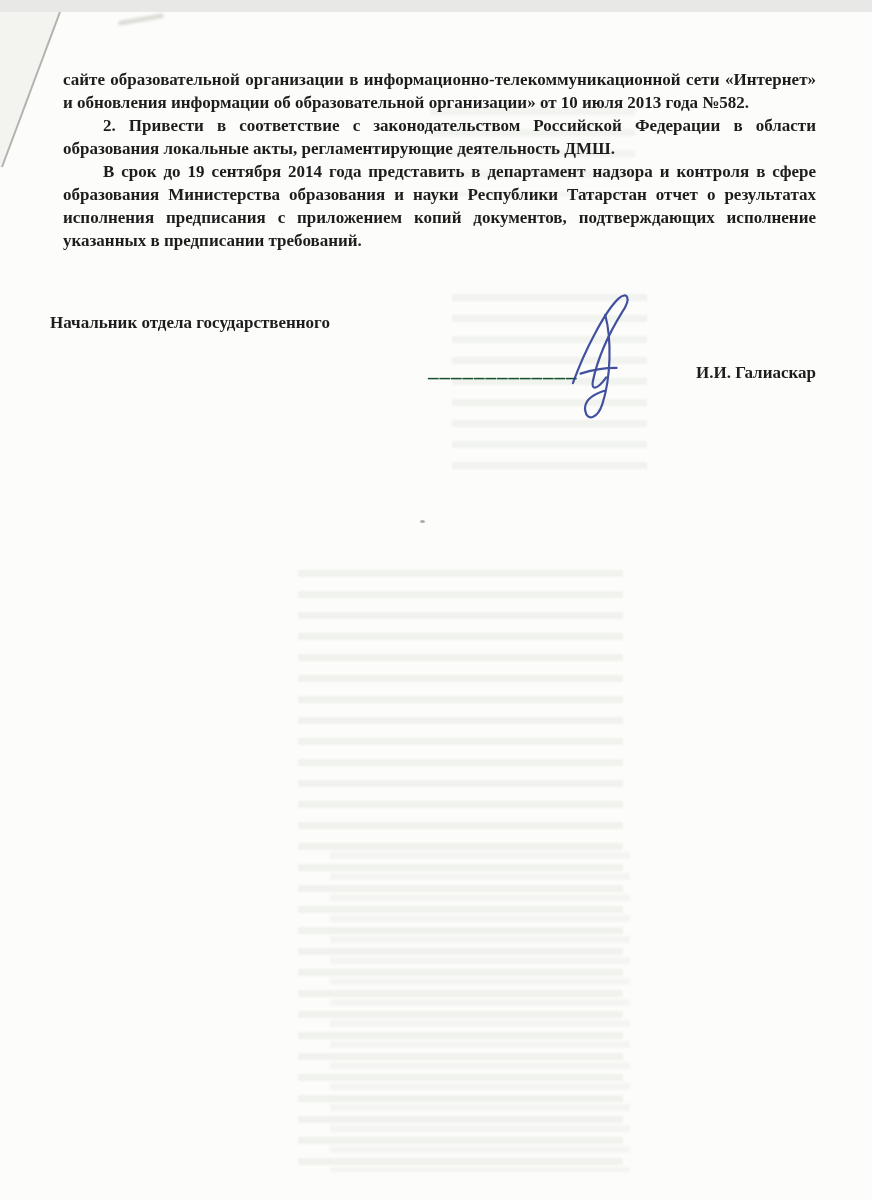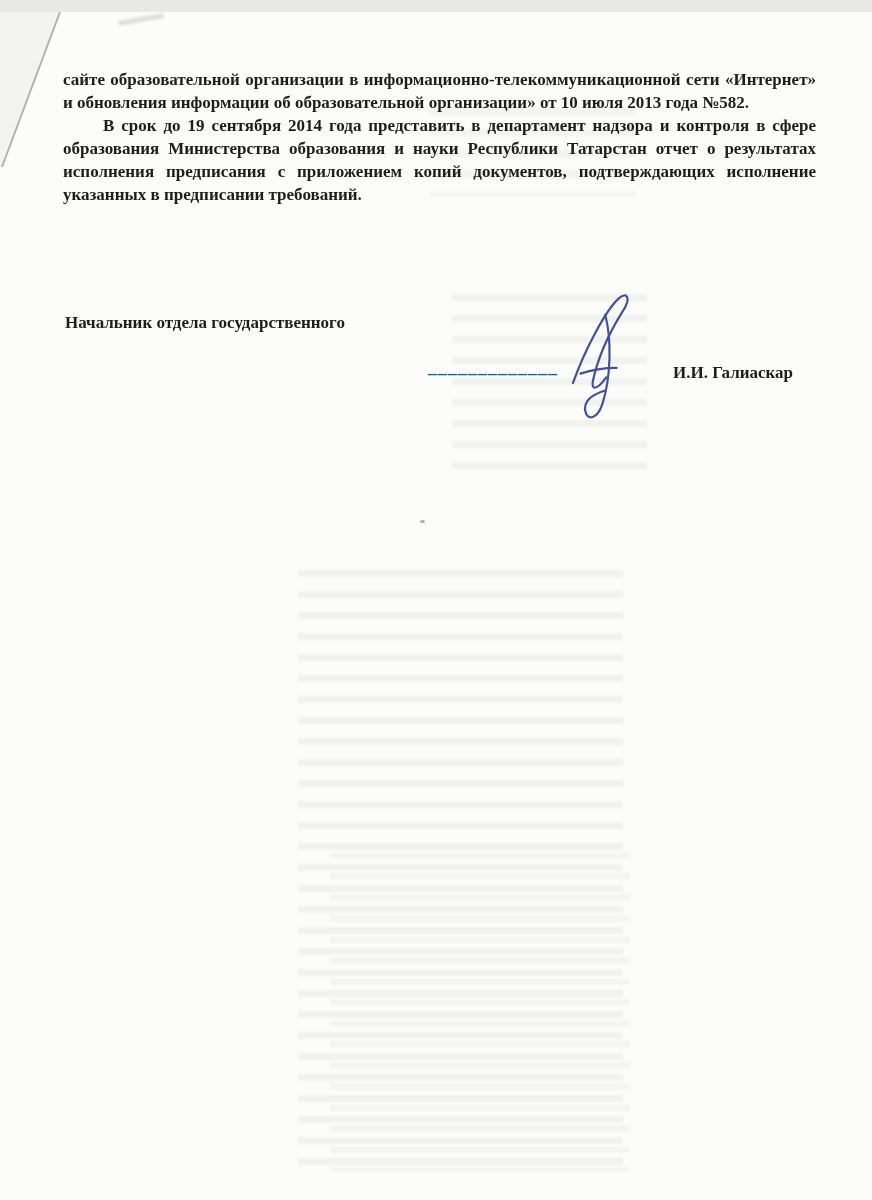--- a/index.html
+++ b/index.html
@@ -26,40 +26,40 @@
     font-size: 17px;
     line-height: 23px;
     text-align: justify;
   }
   .content p { margin: 0; }
   .content p.indent { text-indent: 40px; }
 
   
   .sig-titles {
     position: absolute;
-    left: 65px;
+    left: 50px;
     top: 300px;
     font-size: 17px;
     line-height: 22.5px;
   }
   .sig-line {
     position: absolute;
     left: 428px;
     top: 345px;
-    font-size: 18px;
+    font-size: 21px;
     letter-spacing: 1px;
-    color: #0369a1;
+    color: #14532d;
   }
   .sig-name {
     position: absolute;
     left: 650px;
     top: 351px;
     width: 166px;
     font-size: 17px;
-    text-align: center;
+    text-align: right;
   }
   .signature-svg {
     position: absolute;
     left: 552px;
     top: 278px;
   }
 
   
   .fold-svg { position: absolute; left: 0; top: 0; }
   .smudge {
@@ -110,20 +110,21 @@
 
   <div class="smudge"></div>
 
   <div class="ghost ghost-1"></div>
   <div class="ghost ghost-2"></div>
   <div class="ghost ghost-3"></div>
   <div class="ghost ghost-4"></div>
 
   <div class="content">
     <p>сайте образовательной организации в информационно-телекоммуникационной сети «Интернет» и обновления информации об образовательной организации» от 10 июля 2013 года №582.</p>
+    <p class="indent">2. Привести в  соответствие с законодательством Российской Федерации в области образования локальные акты, регламентирующие деятельность ДМШ.</p>
     <p class="indent">В срок до 19 сентября 2014 года представить в департамент надзора и контроля в сфере образования Министерства образования и науки Республики Татарстан отчет о результатах исполнения предписания с приложением копий документов, подтверждающих исполнение указанных в предписании требований.</p>
   </div>
 
   <div class="sig-titles">
     <div>Начальник отдела государственного</div>
   </div>
 
   <div class="sig-line">_____________</div>
 
   <svg class="signature-svg" width="95" height="135" viewBox="0 0 100 142" aria-hidden="true">

